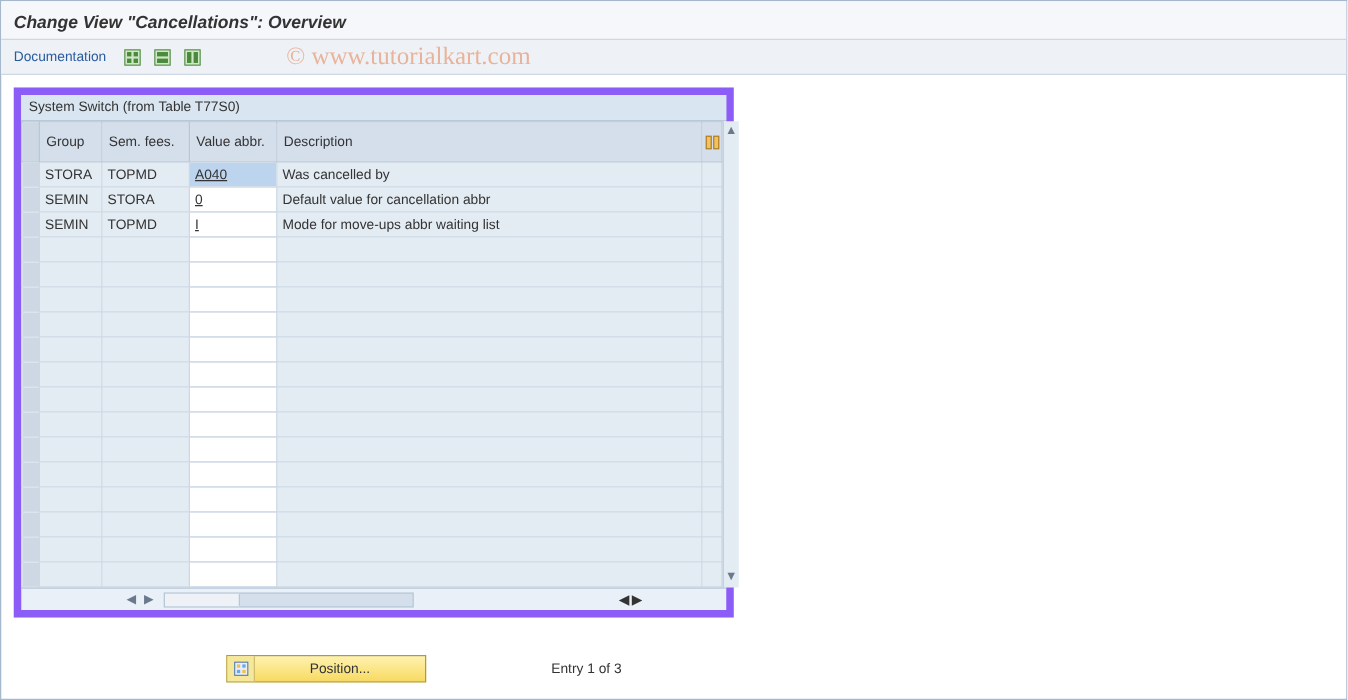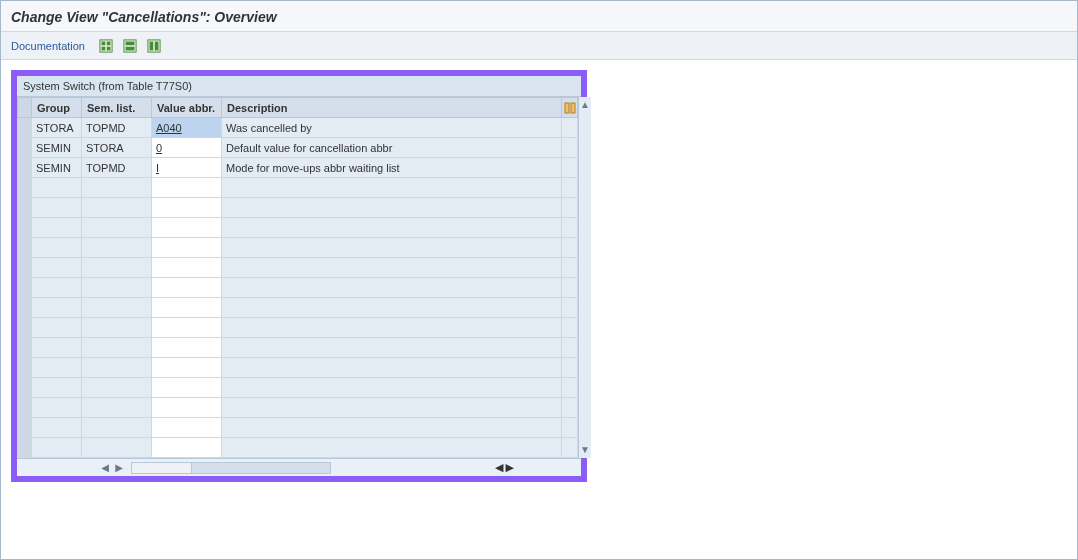--- a/index.html
+++ b/index.html
@@ -83,24 +83,24 @@
     }
     .grid-table {
       border-collapse: collapse;
       width: 560px;
       table-layout: fixed;
     }
     .grid-table th {
       background: #d4dfeb;
       border: 1px solid #b9c8d8;
       text-align: left;
-      font-weight: bold;
+      font-weight: normal;
       padding: 3px 5px;
       color: #333;
-      height: 20px;
+      height: 32px;
       overflow: hidden;
     }
     .grid-table td {
       border: 1px solid #cdd8e4;
       padding: 2px 4px;
       height: 20px;
       background: #e3ebf3;
       overflow: hidden;
       white-space: nowrap;
     }
@@ -235,33 +235,34 @@
           <rect x="3" y="9" width="10" height="4" fill="#4a8a3a"></rect>
         </svg>
     </span>
     <span class="toolbar-icon">
       <svg viewBox="0 0 16 16">
           <rect x="1" y="1" width="14" height="14" fill="#cfe7c8" stroke="#4a8a3a"></rect>
           <rect x="3" y="3" width="4" height="10" fill="#4a8a3a"></rect>
           <rect x="9" y="3" width="4" height="10" fill="#4a8a3a"></rect>
         </svg>
     </span>
+    <span class="watermark">© www.tutorialkart.com</span>
   </div>
 
   <div class="content-area">
     <div class="panel">
       <div class="panel-caption">System Switch (from Table T77S0)</div>
       <div class="grid-wrap">
         <div class="grid-body">
           <table class="grid-table">
             <thead>
               <tr>
                 <th class="row-selector"></th>
                 <th class="col-group">Group</th>
-                <th class="col-sem">Sem. list.</th>
+                <th class="col-sem">Sem. fees.</th>
                 <th class="col-val">Value abbr.</th>
                 <th class="col-desc">Description</th>
                 <th class="col-cfg"><span class="cfg-icon"><svg viewBox="0 0 12 12">
                         <rect x="1" y="1" width="4" height="10" fill="#f4c060" stroke="#b08020"></rect>
                         <rect x="7" y="1" width="4" height="10" fill="#f4c060" stroke="#b08020"></rect>
                       </svg></span></th>
               </tr>
             </thead>
             <tbody id="grid-rows">
                 <tr>
@@ -416,14 +417,29 @@
               </div>
           </div>
           <div class="hscroll-right">
             <span class="arrow">◀</span>
             <span class="arrow">▶</span>
           </div>
         </div>
       </div>
     </div>
 
+    <div class="footer-row">
+      <div class="position-btn">
+        <span class="pb-icon">
+          <svg viewBox="0 0 16 16">
+              <rect x="2" y="2" width="12" height="12" fill="#e8effa" stroke="#5a7aa8"></rect>
+              <rect x="4" y="4" width="3" height="3" fill="#f2c04a"></rect>
+              <rect x="9" y="4" width="3" height="3" fill="#6aa7e8"></rect>
+              <rect x="4" y="9" width="3" height="3" fill="#6aa7e8"></rect>
+              <rect x="9" y="9" width="3" height="3" fill="#f2c04a"></rect>
+            </svg>
+        </span>
+        <span class="pb-label">Position...</span>
+      </div>
+      <span class="entry-text">Entry 1 of 3</span>
+    </div>
   </div>
 </div>
 
 </body></html>

